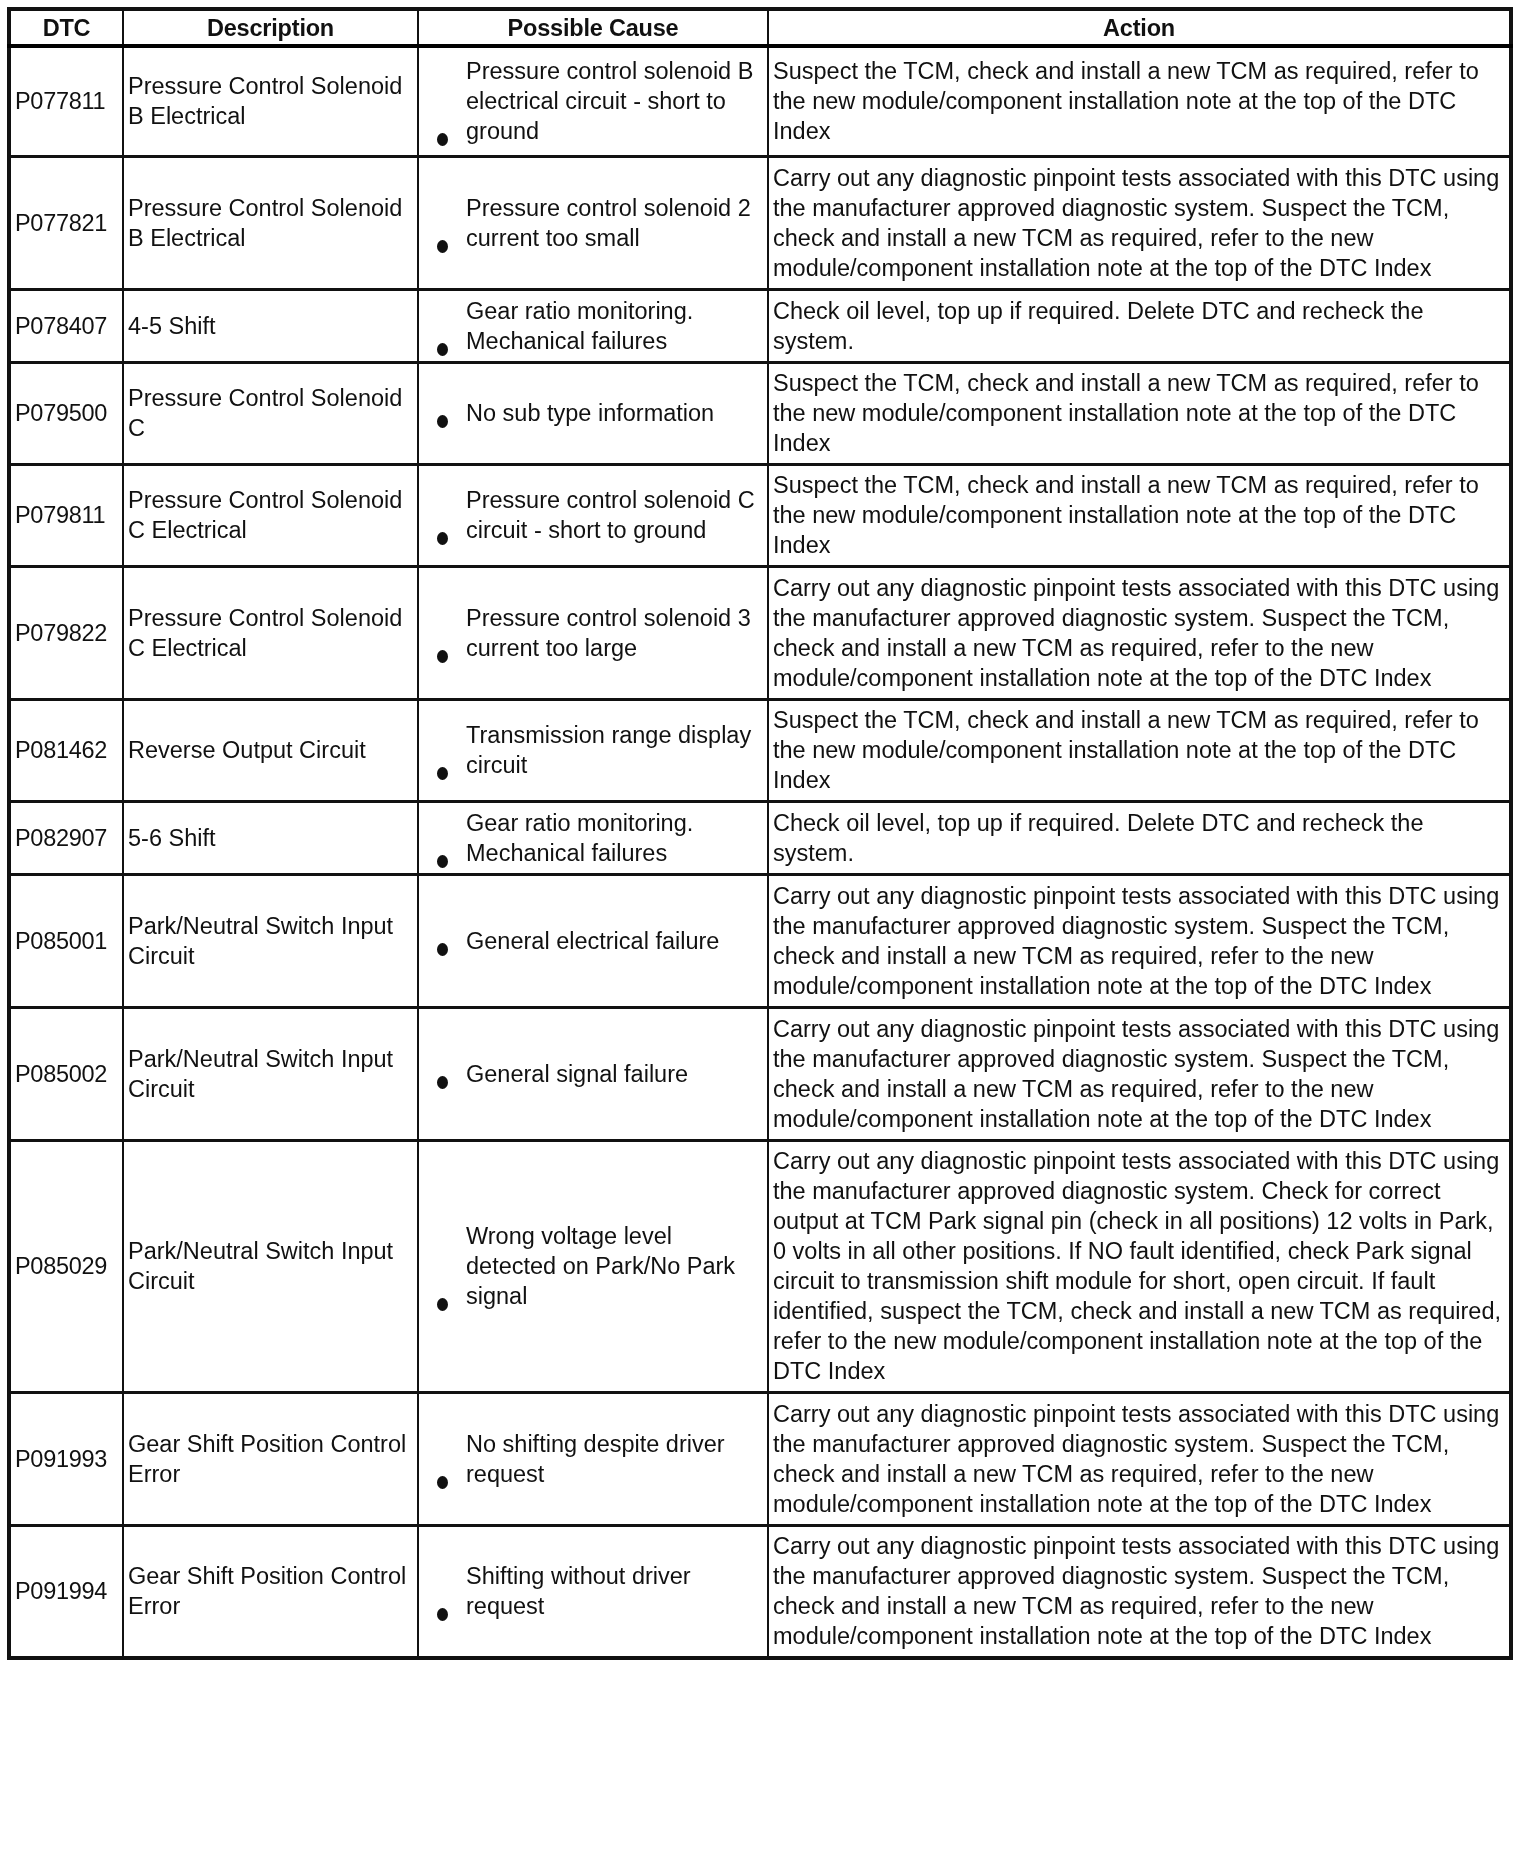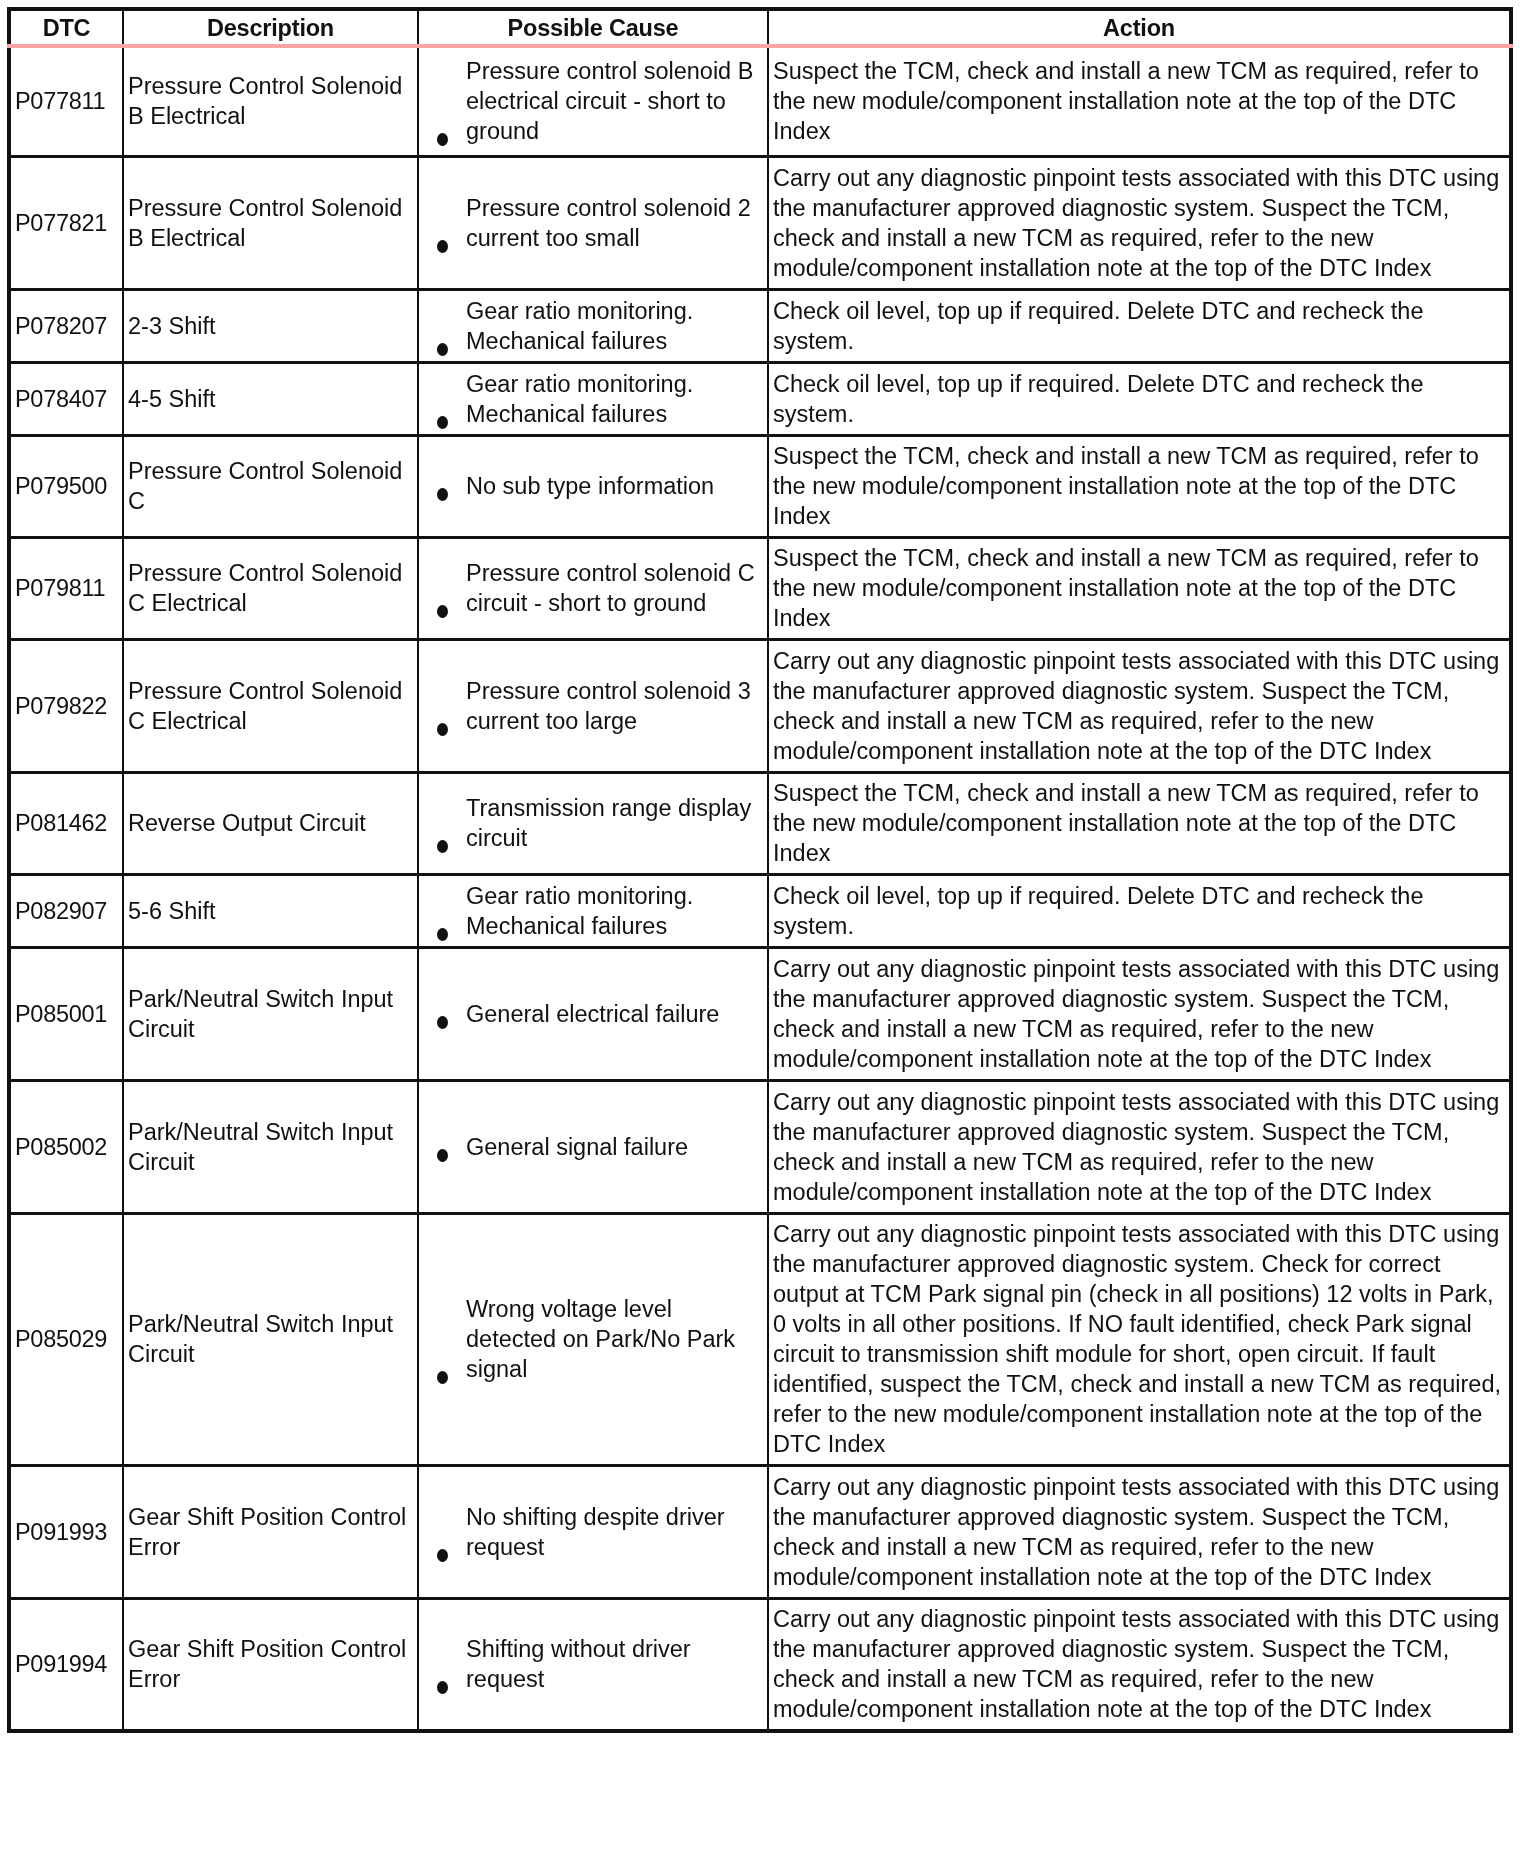--- a/index.html
+++ b/index.html
@@ -18,21 +18,21 @@
   table.dtc th, table.dtc td {
     border: 2px solid #111;
     padding: 0 4px;
     vertical-align: middle;
     text-align: left;
   }
   table.dtc thead th {
     font-weight: bold;
     text-align: center;
     height: 33px;
-    border-bottom: 4px solid #fca5a5;
+    border-bottom: 4px solid #000000;
     letter-spacing: -0.2px;
   }
   table.dtc tbody tr { border-bottom: 3px solid #111; }
   col.c-dtc { width: 114px; }
   col.c-desc { width: 295px; }
   col.c-cause { width: 350px; }
   col.c-action { width: auto; }
   td.dtc-code { padding-left: 4px; padding-right: 2px; letter-spacing: -0.3px; }
   td.desc { padding-left: 5px; }
   td.action { padding: 2px 6px 2px 6px; vertical-align: top; }
@@ -88,31 +88,20 @@
       <td class="desc">Pressure Control Solenoid B Electrical</td>
       <td>
           <div class="cause-wrap">
             <span class="bullet"></span>
             <span class="cause-text">Pressure control solenoid 2 current too small</span>
           </div>
         </td>
       <td class="action">Carry out any diagnostic pinpoint tests associated with this DTC using the manufacturer approved diagnostic system. Suspect the TCM, check and install a new TCM as required, refer to the new module/component installation note at the top of the DTC Index</td>
     </tr>
     <tr class="h-c">
-      <td class="dtc-code">P078207</td>
-      <td class="desc">2-3 Shift</td>
-      <td>
-          <div class="cause-wrap">
-            <span class="bullet"></span>
-            <span class="cause-text">Gear ratio monitoring. Mechanical failures</span>
-          </div>
-        </td>
-      <td class="action">Check oil level, top up if required. Delete DTC and recheck the system.</td>
-    </tr>
-    <tr class="h-c">
       <td class="dtc-code">P078407</td>
       <td class="desc">4-5 Shift</td>
       <td>
           <div class="cause-wrap">
             <span class="bullet"></span>
             <span class="cause-text">Gear ratio monitoring. Mechanical failures</span>
           </div>
         </td>
       <td class="action">Check oil level, top up if required. Delete DTC and recheck the system.</td>
     </tr>

